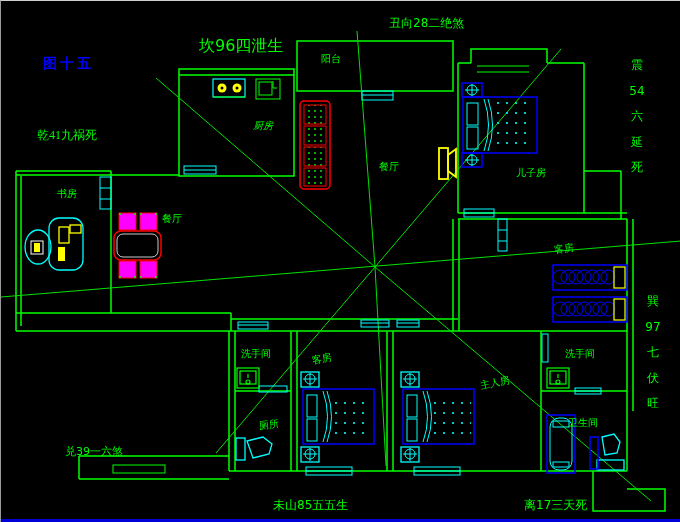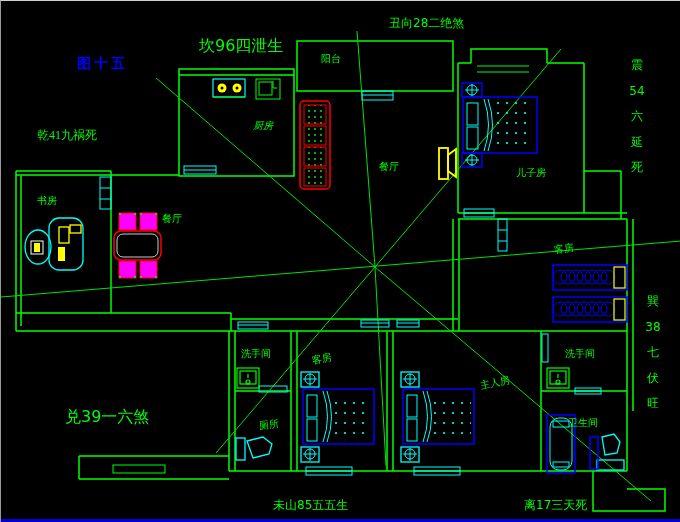--- a/index.html
+++ b/index.html
@@ -270,46 +270,46 @@
     <rect x="552" y="461" width="16" height="5" stroke="#00ffff" fill="none" stroke-width="1"></rect>
   </g>
 
   <g>
     <polygon points="601,436 613,433 619,441 616,452 604,454" stroke="#00ffff" fill="none" stroke-width="1.3"></polygon>
     <rect x="596" y="459" width="27" height="10" stroke="#00ffff" fill="none" stroke-width="1.3"></rect>
     <rect x="589" y="436" width="8" height="32" stroke="#0000ff" fill="none" stroke-width="1.5"></rect>
   </g>
 </svg>
 
-<div class="lbl fig" style="left:76px;top:55px;">图十五</div>
+<div class="lbl fig" style="left:42px;top:55px;">图十五</div>
 <div class="lbl" style="left:198px;top:37px;font-size:16px;">坎96四泄生</div>
 <div class="lbl" style="left:388px;top:16px;font-size:12px;">丑向28二绝煞</div>
 <div class="lbl" style="left:36px;top:128px;font-size:12px;font-family:Liberation Serif, serif;">乾41九祸死</div>
-<div class="lbl" style="left:64px;top:408px;font-size:16px;">兑39一六煞</div>
+<div class="lbl" style="left:64px;top:445px;font-size:11px;">兑39一六煞</div>
 <div class="lbl" style="left:272px;top:498px;font-size:12px;text-align:center;">未山85五五生</div>
 <div class="lbl" style="left:503px;top:498px;font-size:12px;margin-left:20px;">离17三天死</div>
 
 <div class="lbl vcol" style="left:624px;top:58px;width:24px;">
   <span>震</span>
   <span>54</span>
   <span>六</span>
   <span>延</span>
   <span>死</span>
 </div>
 <div class="lbl vcol" style="left:640px;top:294px;width:24px;">
   <span>巽</span>
-  <span>38</span>
+  <span>97</span>
   <span>七</span>
   <span>伏</span>
   <span>旺</span>
 </div>
 
 <div class="lbl room" style="left:252px;top:120px;font-style:italic;">厨房</div>
 <div class="lbl room" style="left:320px;top:53px;">阳台</div>
-<div class="lbl room" style="left:36px;top:188px;margin-top:7px;">书房</div>
+<div class="lbl room" style="left:56px;top:188px;">书房</div>
 <div class="lbl room" style="left:161px;top:213px;">餐厅</div>
 <div class="lbl room" style="left:378px;top:161px;">餐厅</div>
 <div class="lbl room" style="left:515px;top:167px;">儿子房</div>
 <div class="lbl room rot8" style="left:553px;top:243px;">客房</div>
 <div class="lbl room" style="left:240px;top:348px;">洗手间</div>
 <div class="lbl room rot8" style="left:258px;top:419px;">厕所</div>
 <div class="lbl room rot12" style="left:311px;top:353px;">客房</div>
 <div class="lbl room rot12" style="left:479px;top:377px;">主人房</div>
 <div class="lbl room" style="left:564px;top:348px;">洗手间</div>
 <div class="lbl room" style="left:567px;top:417px;">卫生间</div>

